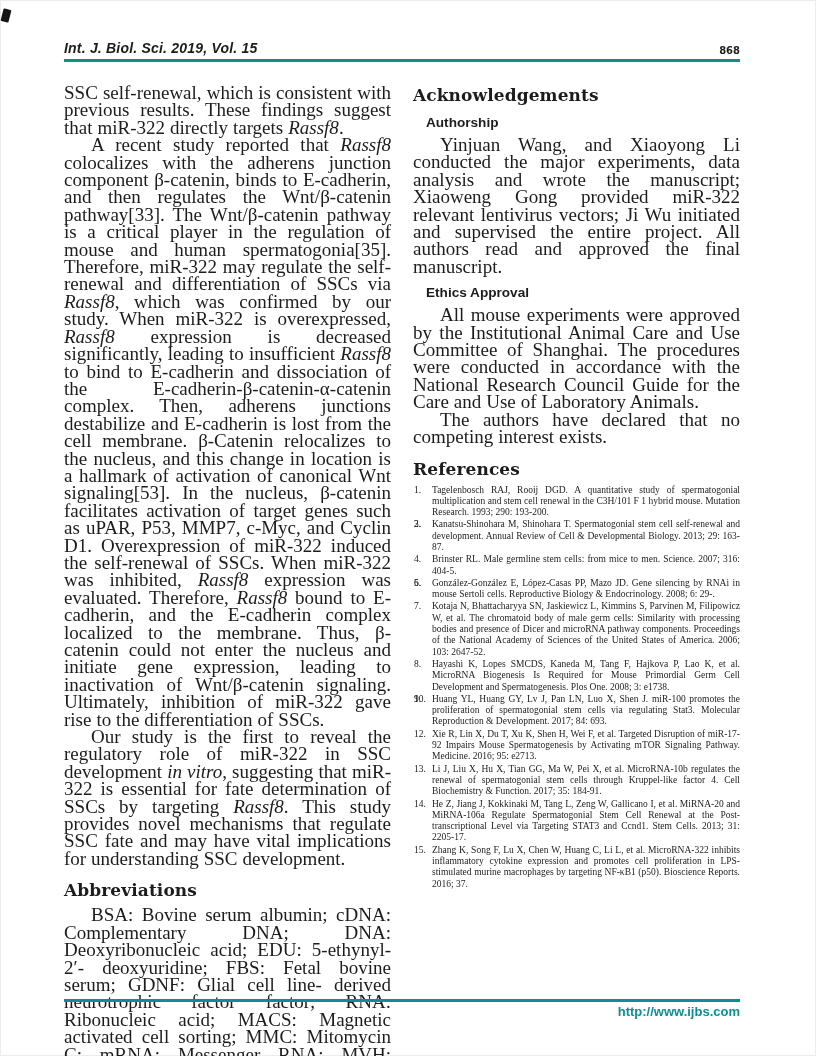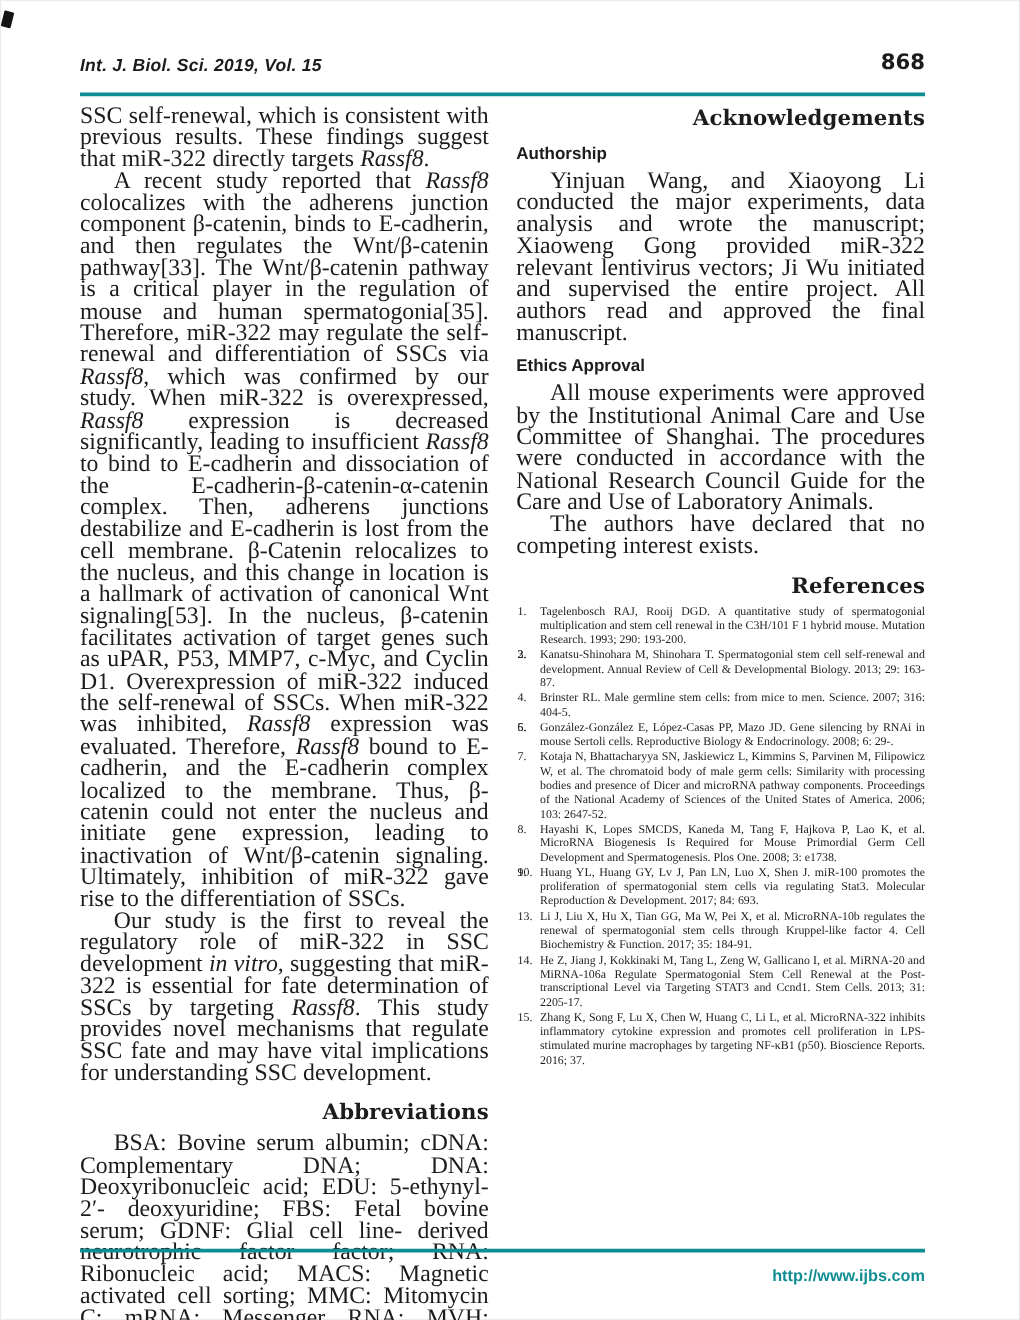--- a/index.html
+++ b/index.html
@@ -18,71 +18,70 @@
     overflow:hidden;
   }
   .corner-mark{
     position:absolute;left:2px;top:9px;width:8px;height:13px;
     background:#141414;transform:rotate(14deg);border-radius:1px;
   }
   .header{
     position:absolute;left:64px;top:40px;width:676px;
     display:flex;justify-content:space-between;align-items:flex-end;
     border-bottom:3px solid var(--accent);
-    padding-bottom:14px;
+    padding-bottom:3px;
   }
   .journal{
     font-family:"Liberation Sans", sans-serif;
     font-style:italic;font-weight:600;font-size:14px;
     letter-spacing:.2px;
   }
   .pageno{
     font-family:"DejaVu Sans", sans-serif;
-    font-weight:700;font-size:17px;
+    font-weight:700;font-size:10px;
   }
   .columns{
     position:absolute;left:64px;top:84px;width:676px;
     display:flex;gap:22px;
   }
   .col{width:327px;}
   .para{
     margin:0;
     font-size:19px;line-height:17.4px;
     text-align:justify;
     word-spacing:.2px;
   }
   .para.indent{text-indent:27px;}
   .h1{
     font-family:"DejaVu Serif", serif;
     font-weight:700;font-size:17px;line-height:20px;
     margin:13px 0 6px 0;
     letter-spacing:.1px;
-    text-align:right;
   }
   .col > .h1:first-child{margin-top:1px;}
   .h2{
     font-family:"Liberation Sans", sans-serif;
     font-weight:700;font-size:13.6px;line-height:16px;
-    margin:10px 0 5px 0;
+    margin:10px 0 5px 13px;
   }
   ol.refs{
     list-style:none;margin:3px 0 0 0;padding:0;
     font-size:9.5px;line-height:11.3px;
     text-align:justify;
   }
   ol.refs li{
     position:relative;
     padding-left:19px;
     margin:0 0 1px 0;
   }
   .ref-num{position:absolute;left:1px;top:0;}
   .footer{
     position:absolute;left:64px;top:999px;width:676px;
     border-top:3px solid var(--accent);
-    padding-top:10px;
+    padding-top:0;
     text-align:right;
   }
   .url{
     font-family:"Liberation Sans", sans-serif;
     font-weight:700;font-size:13px;
     color:var(--accent);
     text-decoration:none;
   }
 </style>
 </head>
@@ -116,20 +115,21 @@
           <li><span class="ref-num">1.</span><span>Tagelenbosch RAJ, Rooij DGD. A quantitative study of spermatogonial multiplication and stem cell renewal in the C3H/101 F 1 hybrid mouse. Mutation Research. 1993; 290: 193-200.</span></li>
           <li><span class="ref-num">2.</span></li>
           <li><span class="ref-num">3.</span><span>Kanatsu-Shinohara M, Shinohara T. Spermatogonial stem cell self-renewal and development. Annual Review of Cell &amp; Developmental Biology. 2013; 29: 163-87.</span></li>
           <li><span class="ref-num">4.</span><span>Brinster RL. Male germline stem cells: from mice to men. Science. 2007; 316: 404-5.</span></li>
           <li><span class="ref-num">5.</span></li>
           <li><span class="ref-num">6.</span><span>González-González E, López-Casas PP, Mazo JD. Gene silencing by RNAi in mouse Sertoli cells. Reproductive Biology &amp; Endocrinology. 2008; 6: 29-.</span></li>
           <li><span class="ref-num">7.</span><span>Kotaja N, Bhattacharyya SN, Jaskiewicz L, Kimmins S, Parvinen M, Filipowicz W, et al. The chromatoid body of male germ cells: Similarity with processing bodies and presence of Dicer and microRNA pathway components. Proceedings of the National Academy of Sciences of the United States of America. 2006; 103: 2647-52.</span></li>
           <li><span class="ref-num">8.</span><span>Hayashi K, Lopes SMCDS, Kaneda M, Tang F, Hajkova P, Lao K, et al. MicroRNA Biogenesis Is Required for Mouse Primordial Germ Cell Development and Spermatogenesis. Plos One. 2008; 3: e1738.</span></li>
           <li><span class="ref-num">9.</span></li>
           <li><span class="ref-num">10.</span><span>Huang YL, Huang GY, Lv J, Pan LN, Luo X, Shen J. miR-100 promotes the proliferation of spermatogonial stem cells via regulating Stat3. Molecular Reproduction &amp; Development. 2017; 84: 693.</span></li>
+          <li><span class="ref-num">12.</span><span>Xie R, Lin X, Du T, Xu K, Shen H, Wei F, et al. Targeted Disruption of miR-17-92 Impairs Mouse Spermatogenesis by Activating mTOR Signaling Pathway. Medicine. 2016; 95: e2713.</span></li>
           <li><span class="ref-num">13.</span><span>Li J, Liu X, Hu X, Tian GG, Ma W, Pei X, et al. MicroRNA-10b regulates the renewal of spermatogonial stem cells through Kruppel-like factor 4. Cell Biochemistry &amp; Function. 2017; 35: 184-91.</span></li>
           <li><span class="ref-num">14.</span><span>He Z, Jiang J, Kokkinaki M, Tang L, Zeng W, Gallicano I, et al. MiRNA-20 and MiRNA-106a Regulate Spermatogonial Stem Cell Renewal at the Post-transcriptional Level via Targeting STAT3 and Ccnd1. Stem Cells. 2013; 31: 2205-17.</span></li>
           <li><span class="ref-num">15.</span><span>Zhang K, Song F, Lu X, Chen W, Huang C, Li L, et al. MicroRNA-322 inhibits inflammatory cytokine expression and promotes cell proliferation in LPS-stimulated murine macrophages by targeting NF-κB1 (p50). Bioscience Reports. 2016; 37.</span></li>
         </ol>
       </div>
   </div>
 
   <div class="footer">
     <a class="url" href="#">http://www.ijbs.com</a>
   </div>

